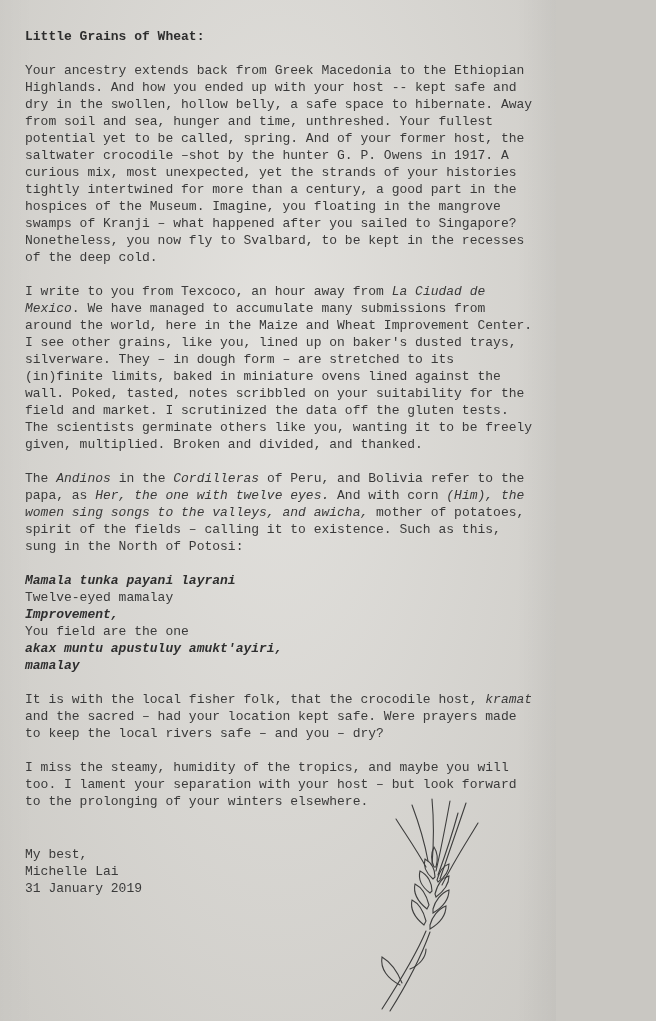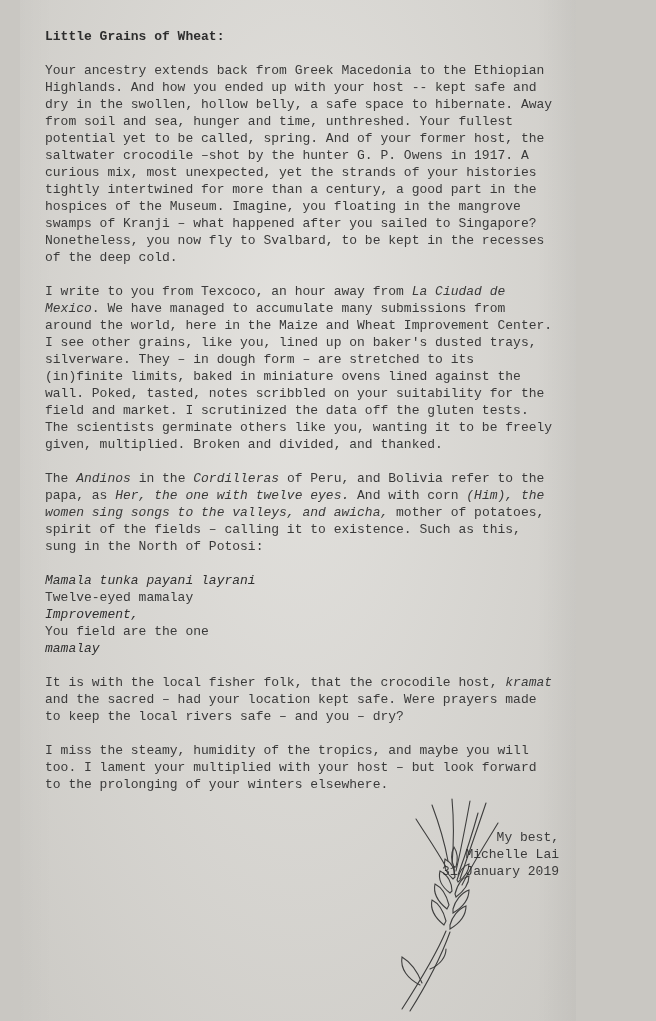--- a/index.html
+++ b/index.html
@@ -15,46 +15,45 @@
     padding: 28px 17px 20px 25px;
     background:
       linear-gradient(to right, rgba(0,0,0,0.02), rgba(255,255,255,0.0) 6%, rgba(255,255,255,0.0) 93%, rgba(0,0,0,0.045)),
       radial-gradient(ellipse at 50% 35%, rgba(255,255,255,0.28), rgba(0,0,0,0.05) 95%),
       #d8d6d1;
     font-family: "Liberation Mono", "DejaVu Sans Mono", monospace;
     font-size: 13px;
     line-height: 17px;
     color: #3a3a3a;
     overflow: hidden;
-    margin-left: 20px;
   }
   .title {
     font-size: 13px;
     line-height: 17px;
     font-weight: bold;
     color: #2d2d2d;
     margin: 0 0 17px 0;
   }
   .para {
     margin: 0 0 17px 0;
     white-space: pre-wrap;
     font-family: Liberation Mono, monospace;
   }
   .song {
     margin: 0 0 17px 0;
   }
   .song-line {
     white-space: pre-wrap;
   }
   .italic { font-style: italic; }
-  .bold-italic { font-style: italic; font-weight: normal; color: #2f2f2f; }
+  .bold-italic { font-style: italic; font-weight: bold; color: #2f2f2f; }
   .closing {
     margin-top: 36px;
   }
-  .closing div { white-space: pre-wrap; text-align: right; }
+  .closing div { white-space: pre-wrap; }
   .wheat-sketch {
     position: absolute;
     right: 52px;
     bottom: 6px;
     width: 150px;
     height: 218px;
     opacity: 0.9;
   }
 </style>
 </head>
@@ -66,24 +65,25 @@
 
   <div id="letter-body">
       <p class="para"><span>Your ancestry extends back from Greek Macedonia to the Ethiopian Highlands. And how you ended up with your host -- kept safe and dry in the swollen, hollow belly, a safe space to hibernate. Away from soil and sea, hunger and time, unthreshed. Your fullest potential yet to be called, spring. And of your former host, the saltwater crocodile –shot by the hunter G. P. Owens in 1917. A curious mix, most unexpected, yet the strands of your histories tightly intertwined for more than a century, a good part in the hospices of the Museum. Imagine, you floating in the mangrove swamps of Kranji – what happened after you sailed to Singapore? Nonetheless, you now fly to Svalbard, to be kept in the recesses of the deep cold.</span></p>
       <p class="para"><span>I write to you from Texcoco, an hour away from </span><span class="italic">La Ciudad de Mexico</span><span>. We have managed to accumulate many submissions from around the world, here in the Maize and Wheat Improvement Center. I see other grains, like you, lined up on baker's dusted trays, silverware. They – in dough form – are stretched to its (in)finite limits, baked in miniature ovens lined against the wall. Poked, tasted, notes scribbled on your suitability for the field and market. I scrutinized the data off the gluten tests. The scientists germinate others like you, wanting it to be freely given, multiplied. Broken and divided, and thanked.</span></p>
       <p class="para"><span>The </span><span class="italic">Andinos</span><span> in the </span><span class="italic">Cordilleras</span><span> of Peru, and Bolivia refer to the papa, as </span><span class="italic">Her, the one with twelve eyes.</span><span> And with corn </span><span class="italic">(Him), the women sing songs to the valleys, and awicha,</span><span> mother of potatoes, spirit of the fields – calling it to existence. Such as this, sung in the North of Potosi:</span></p>
       <div class="song">
         <div class="song-line bold-italic">Mamala tunka payani layrani</div>
         <div class="song-line">Twelve-eyed mamalay</div>
         <div class="song-line bold-italic">Improvement,</div>
         <div class="song-line">You field are the one</div>
+        <div class="song-line bold-italic">akax muntu apustuluy amukt'ayiri,</div>
         <div class="song-line bold-italic">mamalay</div>
       </div>
       <p class="para"><span>It is with the local fisher folk, that the crocodile host, </span><span class="italic">kramat</span><span> and the sacred – had your location kept safe. Were prayers made to keep the local rivers safe – and you – dry?</span></p>
-      <p class="para"><span>I miss the steamy, humidity of the tropics, and maybe you will too. I lament your multiplied with your host – but look forward to the prolonging of your winters elsewhere.</span></p>
+      <p class="para"><span>I miss the steamy, humidity of the tropics, and maybe you will too. I lament your separation with your host – but look forward to the prolonging of your winters elsewhere.</span></p>
     </div>
 
   <div class="closing">
     <div>My best,</div>
     <div>Michelle Lai</div>
     <div>31 January 2019</div>
   </div>
 
   <svg class="wheat-sketch" viewBox="0 0 150 218" xmlns="http://www.w3.org/2000/svg" aria-hidden="true">
     <g fill="none" stroke="#2e2e2e" stroke-width="1.1" stroke-linecap="round">

